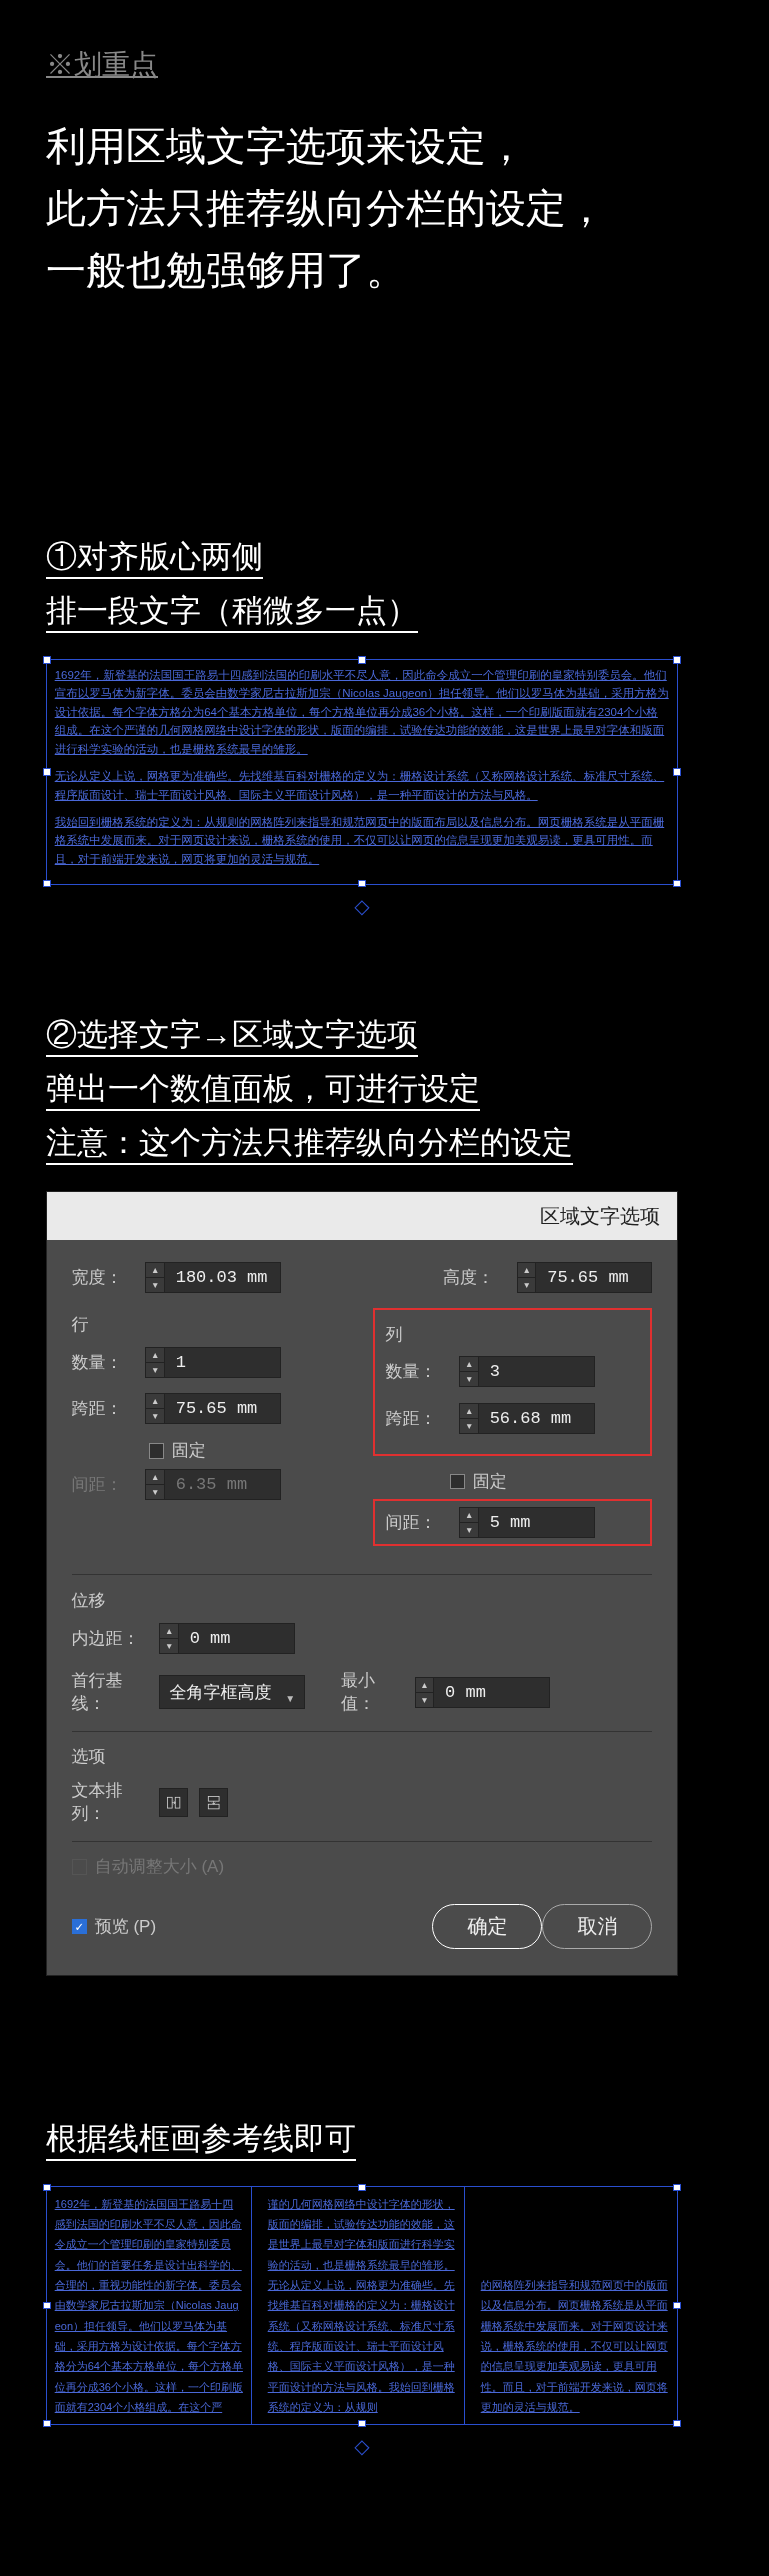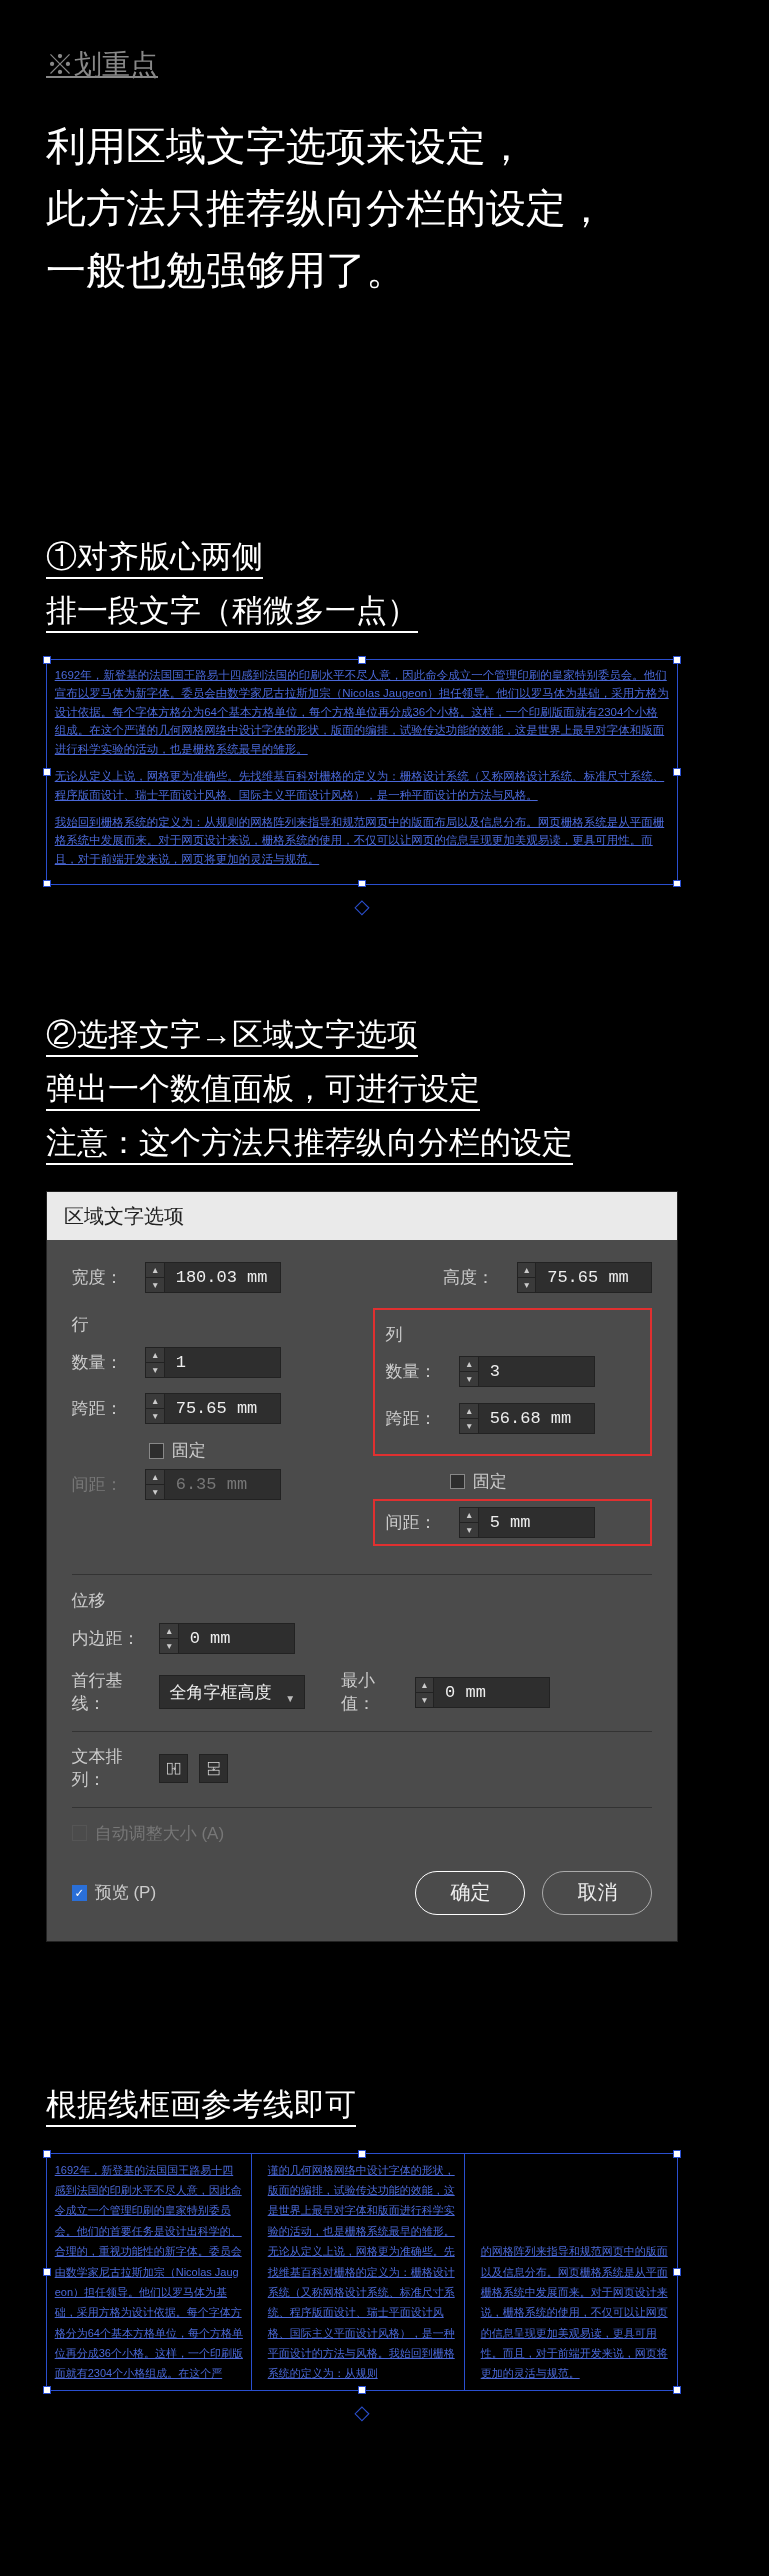--- a/index.html
+++ b/index.html
@@ -84,20 +84,21 @@
     border: 0.8px solid #222;
     box-shadow: 4.6px 4.6px 10.8px rgba(0,0,0,0.5);
     font-size: 17px;
     color: #ddd;
   }
   .dialog .titlebar {
     background: #eaeaea;
     color: #222;
     padding: 10.8px 17px;
     font-size: 20px;
+    text-align: right;
   }
   .dialog .body { padding: 21.5px 24.6px 26px 24.6px; }
   .row { display: flex; align-items: center; margin-bottom: 15.4px; gap: 10.8px; }
   .two-col { display: flex; gap: 21.5px; }
   .col { flex: 1; }
   .label { width: 63px; color: #ccc; font-size: 17px; }
   .label-wide { width: 77px; color: #ccc; font-size: 17px; }
   .sect-label { color: #ccc; font-size: 17px; margin: 4.6px 0 10.8px 0; }
   .stepper {
     display: flex; align-items: center;
@@ -363,20 +364,21 @@
           <div class="arrows">
               <span>▲</span>
               <span>▼</span>
             </div>
           <div class="val">0 mm</div>
         </div>
       </div>
 
       <div class="divider"></div>
 
+      <div class="sect-label">选项</div>
       <div class="row">
         <span class="label-wide">文本排列：</span>
         <span class="icon-btn">
           <svg width="15.4" height="15.4" viewBox="0 0 20 20">
               <rect x="2" y="3" width="6" height="14" fill="none" stroke="#ddd"></rect>
               <rect x="12" y="3" width="6" height="14" fill="none" stroke="#ddd"></rect>
               <path d="M8 10 L12 10" stroke="#ddd"></path>
               <path d="M10 8 L12 10 L10 12" fill="none" stroke="#ddd"></path>
             </svg>
         </span>
@@ -395,21 +397,21 @@
       <div class="auto-size">
         <span class="box"></span>
         <span>自动调整大小 (A)</span>
       </div>
 
       <div class="footer-row">
         <div class="chk" style="margin:0">
           <span class="box checked" style="background:#2a6fd8;border-color:#2a6fd8;color:#fff"></span>
           <span>预览 (P)</span>
         </div>
-        <div style="display:flex; gap:17px">
+        <div style="display:flex; gap:0">
           <button class="btn primary">确定</button>
           <button class="btn">取消</button>
         </div>
       </div>
 
     </div>
   </div>
 
   <div class="gap2"></div>
 

